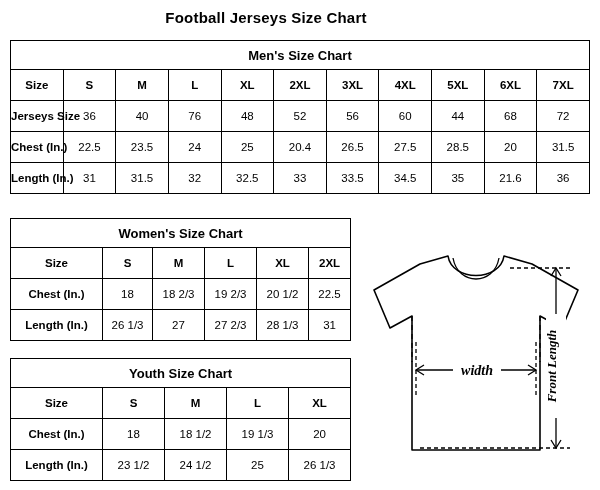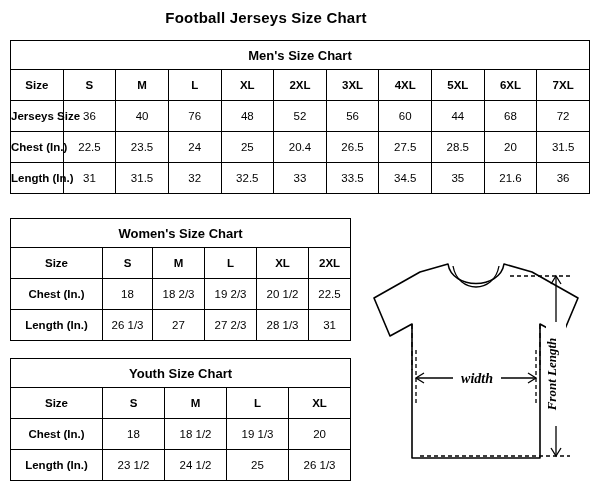--- a/index.html
+++ b/index.html
@@ -111,21 +111,21 @@
   }
   #youth-table .caption-cell {
     height: 28px;
     font-size: 13px;
   }
 
   
   .diagram-wrap {
     position: absolute;
     left: 360px;
-    top: 250px;
+    top: 242px;
     width: 232px;
     height: 232px;
   }
   .diagram-wrap svg {
     display: block;
   }
   .lbl-width {
     font-family: "Liberation Serif", serif;
     font-style: italic;
     font-size: 14px;

